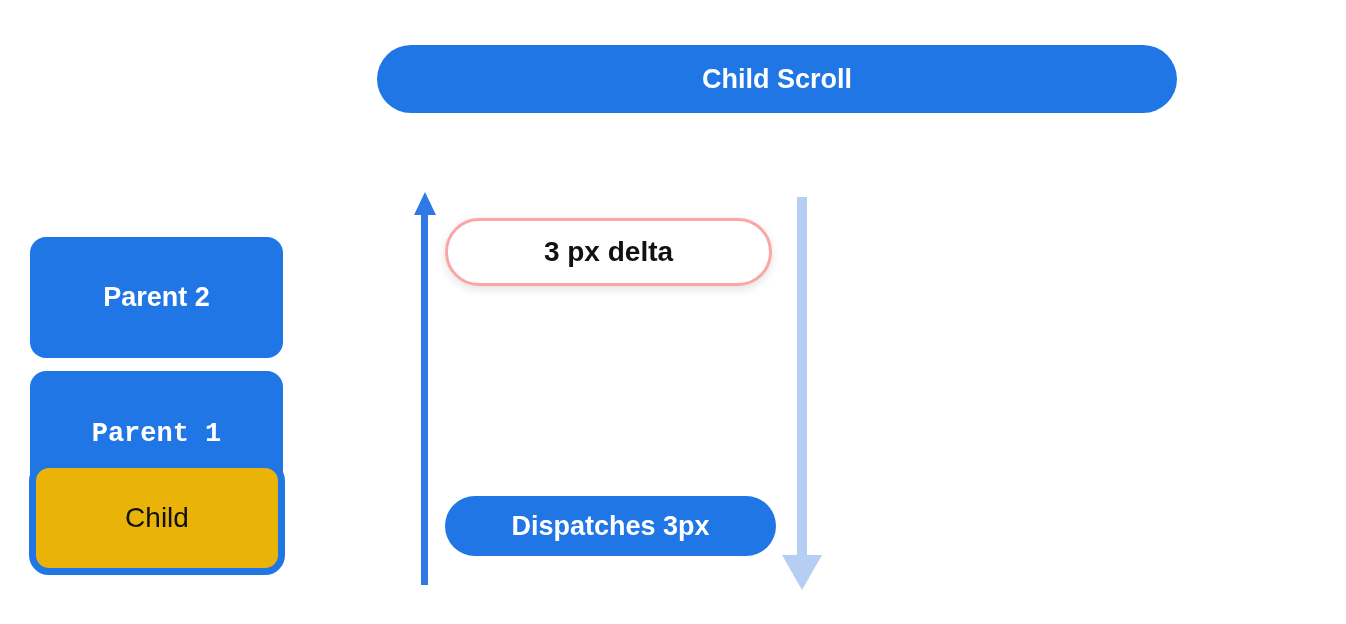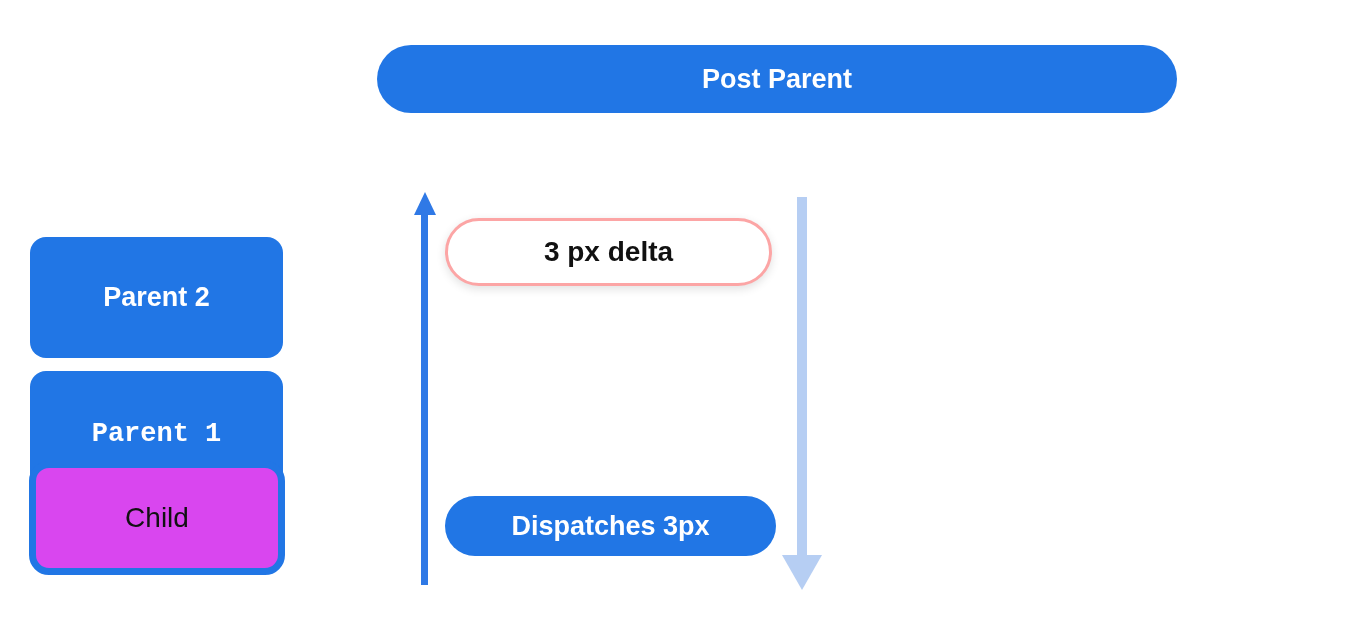--- a/index.html
+++ b/index.html
@@ -66,21 +66,21 @@
     color: #ffffff;
     font-weight: 700;
     border-radius: 16px;
     margin-top: 47px;
   }
   .node-parent2 { left: 30px; top: 190px; width: 253px; height: 121px; }
   .node-parent1 { left: 30px; top: 324px; width: 253px; height: 126px; font-family: Liberation Mono, monospace; }
   .node-outlined {
     left: 29px; top: 461px;
     width: 256px; height: 114px;
-    background: #d946ef;
+    background: #eab308;
     border: 7px solid #2176E5;
     border-radius: 20px;
     color: #111111;
     font-weight: 500;
     font-size: 28px;
   }
   
   .arrow { position: absolute; }
   .up-arrow-line {
     left: 421px; top: 211px;
@@ -105,21 +105,21 @@
     border-left: 20px solid transparent;
     border-right: 20px solid transparent;
     border-top: 35px solid #B6CEF3;
   }
 </style>
 </head>
 <body>
 
 <div class="canvas">
 
-  <div class="pill pill-blue title-pill">Post Parent</div>
+  <div class="pill pill-blue title-pill">Child Scroll</div>
 
   <div class="node node-filled node-parent2">Parent 2</div>
 
   <div class="node node-filled node-parent1">Parent 1</div>
 
   <div class="node node-outlined">Child</div>
 
   <div>
     <div class="arrow up-arrow-head"></div>
     <div class="arrow up-arrow-line"></div>

